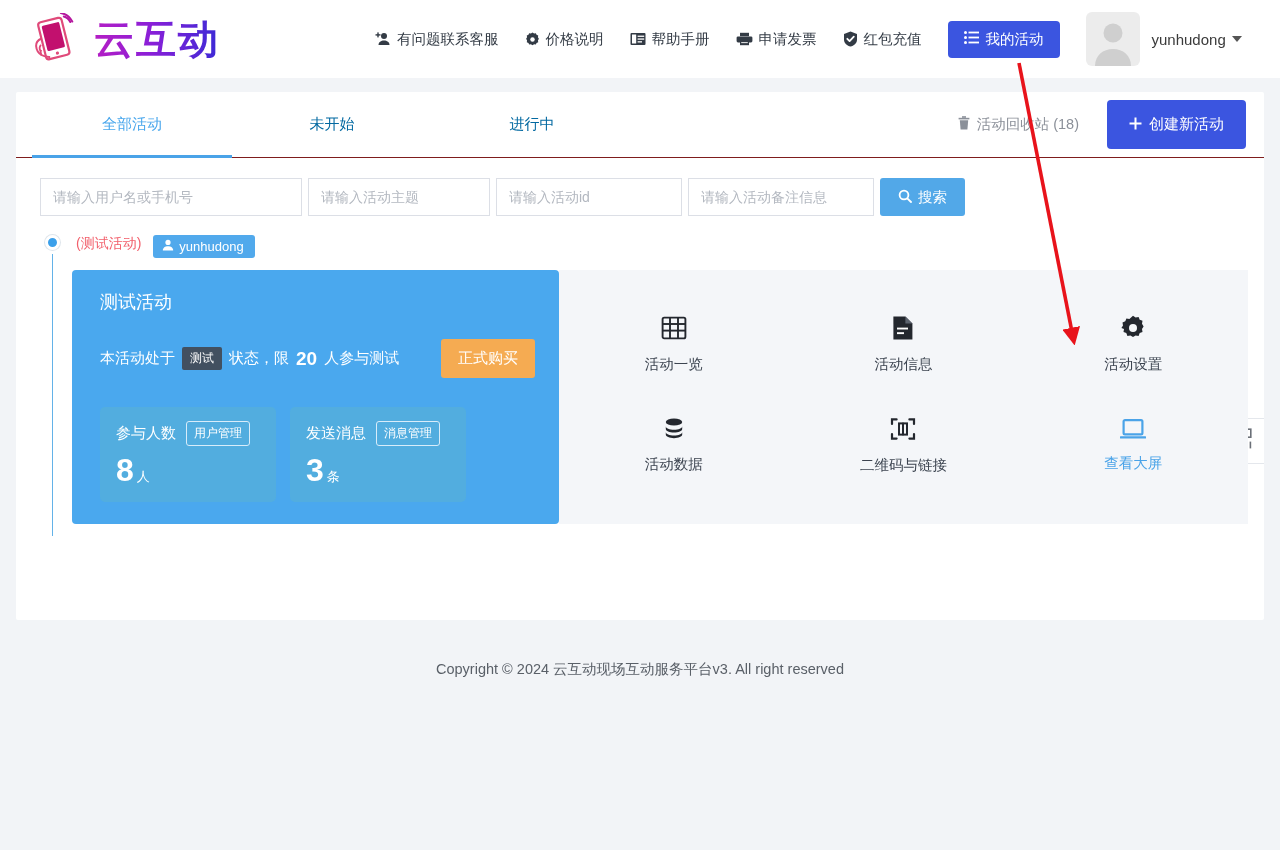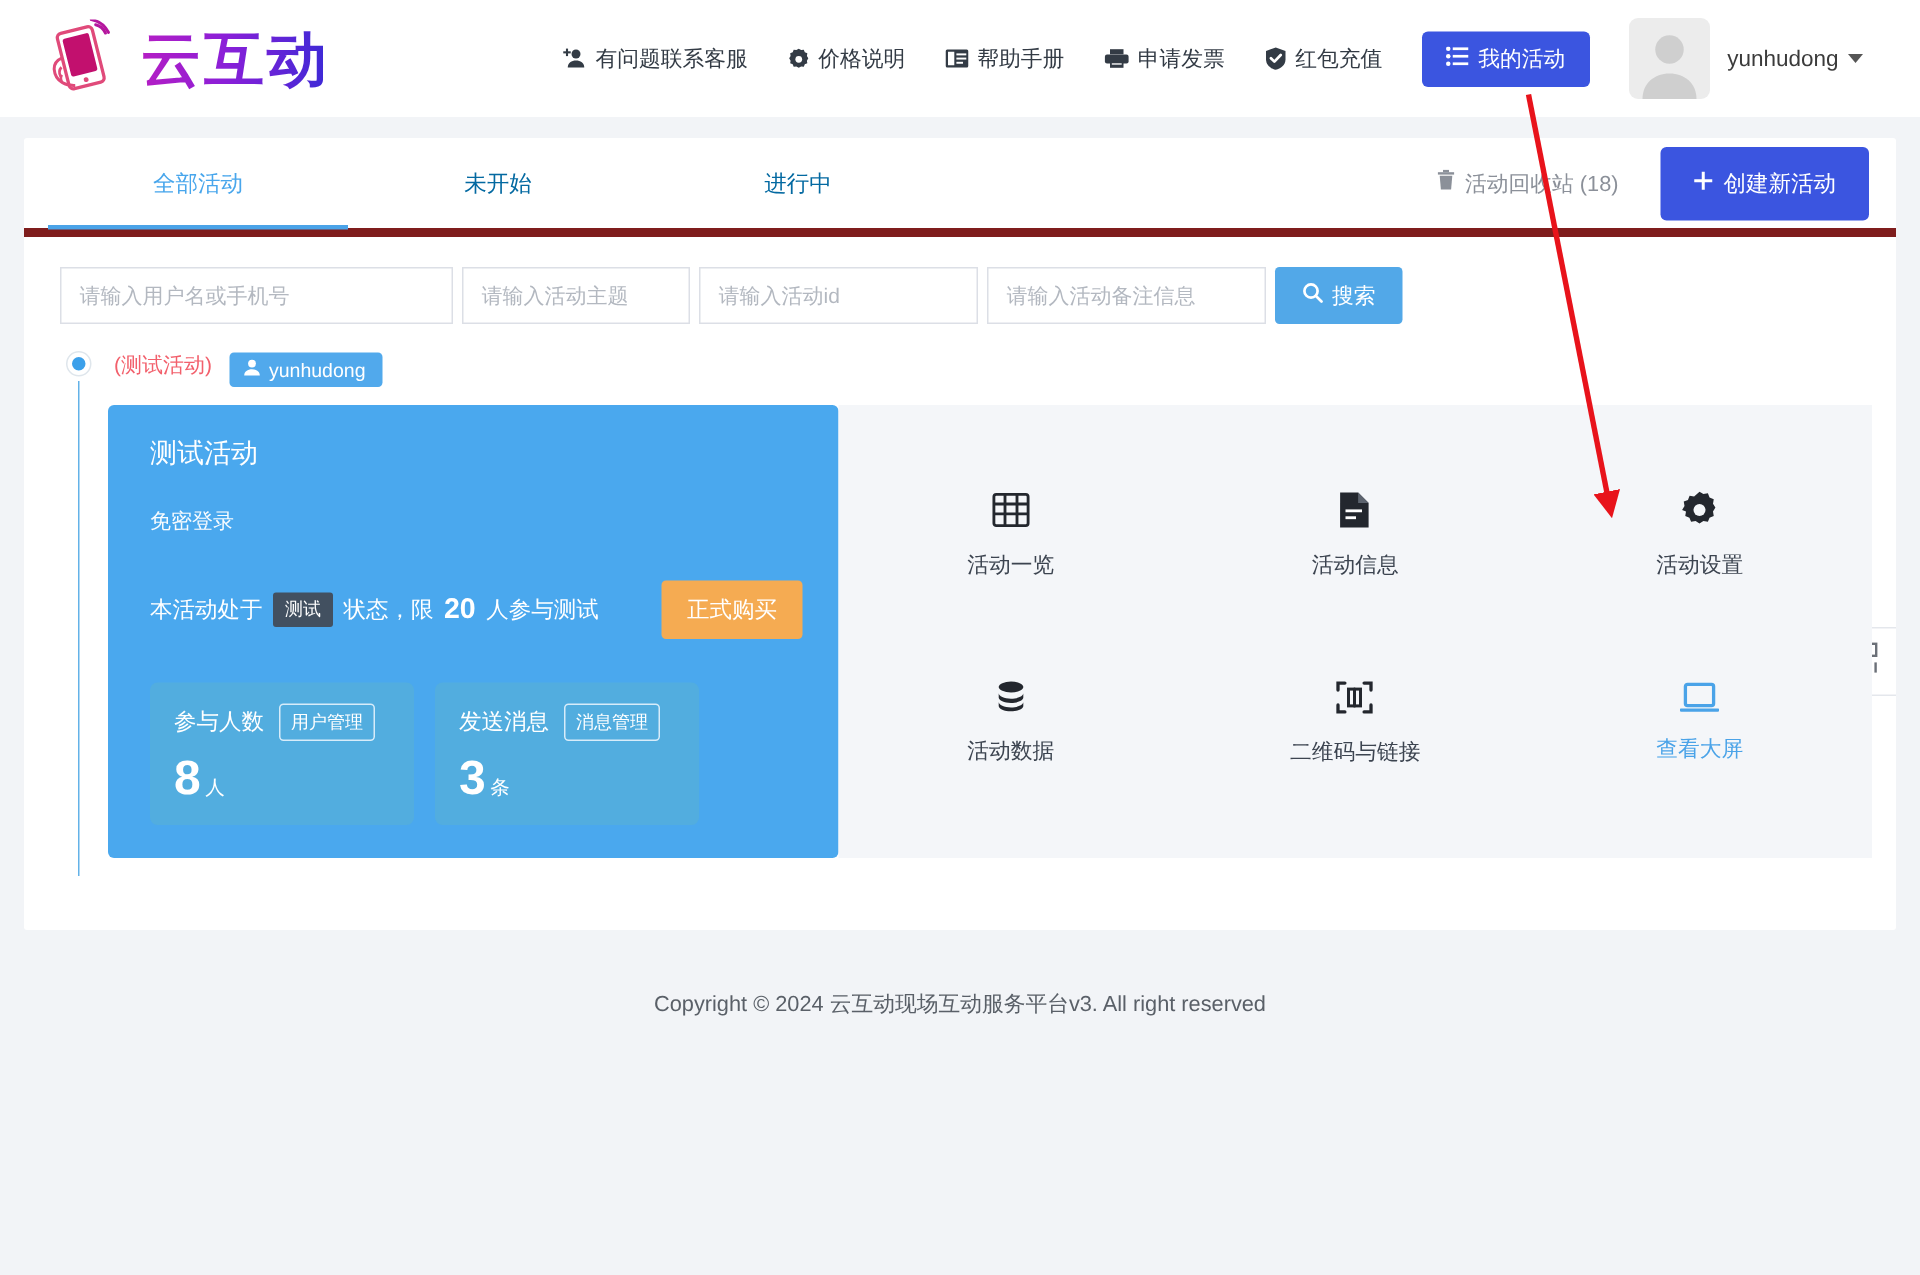--- a/index.html
+++ b/index.html
@@ -56,21 +56,21 @@
   
   .panel {
     position: relative;
     margin: 14px 16px 0 16px;
     background: #fff;
     min-height: 528px;
     border-radius: 2px;
   }
   .tabs {
     display: flex; align-items: center;
-    height: 66px; border-bottom: 6px solid #7f1d1d;
+    height: 66px; border-bottom: 1px solid #7f1d1d;
     padding: 0 10px 0 16px;
     justify-content: center;
   }
   .tab {
     position: relative; height: 100%;
     display: flex; align-items: center; justify-content: center;
     width: 200px; font-size: 15px; color: #0369a1; cursor: pointer;
   }
   .tab.active { color: #48a6ec; }
   .tab.active::after {
@@ -89,21 +89,21 @@
   }
 
   
   .filters { display: flex; align-items: center; padding: 20px 16px 0 24px; }
   .filters input {
     height: 38px; border: 1px solid #dcdfe6; border-radius: 0;
     font-size: 14px; color: #333; padding: 0 12px;
     font-family: "Liberation Sans", sans-serif; outline: none; background: #fff;
   }
   .filters input::placeholder { color: #b3b8c0; }
-  .f1 { width: 262px; } .f2 { width: 152px; } .f3 { width: 186px; } .f4 { width: 186px; }
+  .f1 { width: 262px; } .f2 { width: 182px; } .f3 { width: 186px; } .f4 { width: 186px; }
   .filters input + input { margin-left: 6px; }
   .btn-search {
     margin-left: 6px; height: 38px; padding: 0 18px;
     background: #52a8e8; color: #fff; border: none; border-radius: 3px;
     font-size: 14.5px; cursor: pointer; display: flex; align-items: center; gap: 6px;
     font-family: "Liberation Sans", sans-serif;
   }
 
   
   .act-wrap { position: relative; padding: 19px 16px 0 24px; }
@@ -368,21 +368,20 @@
           </svg>
         </span>
         <span>yunhudong</span>
       </span>
     </div>
 
     <div class="card">
 
       <div class="card-left">
         <div class="card-title">测试活动</div>
-        <div class="card-sub">免密登录</div>
 
         <div class="status-row">
           <div class="status-text">
             <span>本活动处于</span>
             <span class="pill-test">测试</span>
             <span>状态，限</span>
             <span class="num-20">20</span>
             <span>人参与测试</span>
           </div>
           <button class="btn-buy">正式购买</button>

